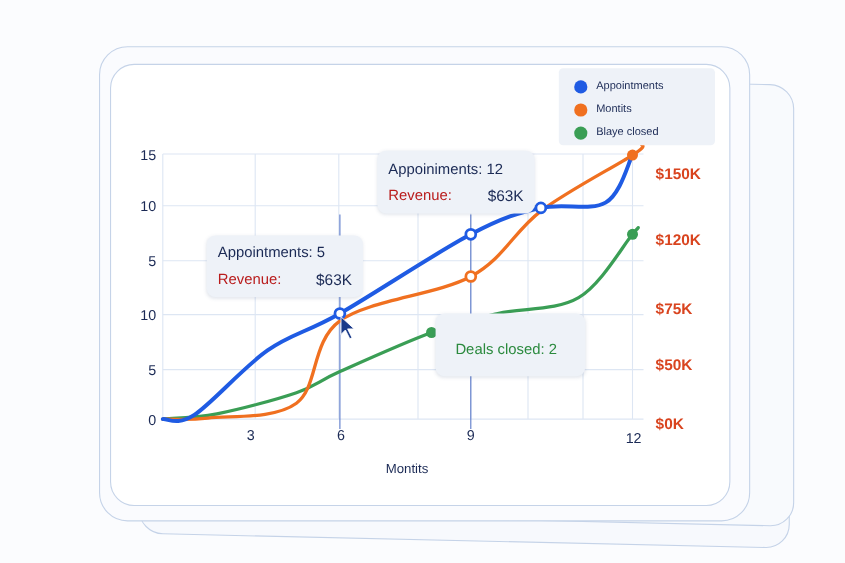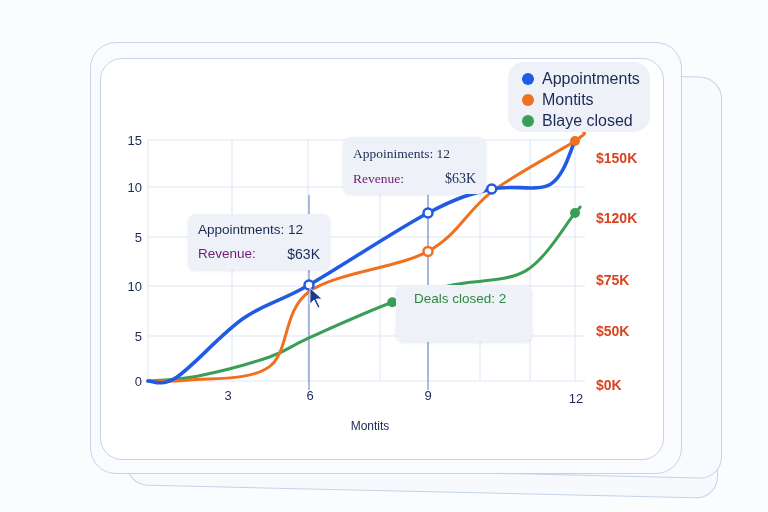--- a/index.html
+++ b/index.html
@@ -8,23 +8,23 @@
   #c4 { left:126px; top:90px; width:590px; height:400px; transform:skewY(1.3deg); background:#f7f9fd; }
   #c3 { left:110px; top:70px; width:610px; height:400px; transform:skewY(1.3deg); background:#f8fafd; }
   #c2 { left:90px; top:42px; width:590px; height:430px; transform:skewY(-3deg) skewY(3deg); background:#fafbfe; border-radius:26px; }
   #c1 { left:100px; top:58px; width:562px; height:400px; background:#ffffff; border-radius:22px; }
   svg#chart { position:absolute; left:0; top:0; }
   .tick { font-size:13px; fill:#1b2a55; }
   .rtick { font-size:14px; font-weight:bold; fill:#d9441f; }
   .xlabel { font-size:12px; fill:#1b2a55; }
   .tip { position:absolute; background:#eef2f8; border-radius:8px; box-shadow:0 1px 3px rgba(80,100,140,0.15); font-size:13.5px; color:#1b2a55; }
   .tip .row { display:flex; justify-content:space-between; }
-  .rev { color:#701a75; }
+  .rev { color:#b91c1c; }
   .green { color:#2b8a3e; }
-  #legend { position:absolute; left:508px; top:62px; width:142px; height:70px; background:#eef2f8; border-radius:16px; font-size:16px; color:#1b2a55; padding:6px 0 0 14px; box-sizing:border-box; }
+  #legend { position:absolute; left:508px; top:62px; width:142px; height:70px; background:#eef2f8; border-radius:4px; font-size:10px; color:#1b2a55; padding:6px 0 0 14px; box-sizing:border-box; }
   #legend .li { display:flex; align-items:center; height:21px; }
   #legend .dot { width:12px; height:12px; border-radius:50%; margin-right:8px; }
 </style>
 </head>
 <body>
 
 <div class="card" id="c4"></div>
 <div class="card" id="c3"></div>
 <div class="card" id="c2"></div>
 <div class="card" id="c1"></div>
@@ -84,39 +84,39 @@
       <circle cx="392.29999999999995" cy="302.28000000000003" r="5" fill="#3a9e55"></circle>
       <circle cx="575" cy="213" r="5" fill="#3a9e55"></circle>
     </g>
   <g id="cursor">
     <path d="M310,288 L310,304 L314,300 L318,308 L320,307 L316,299 L322,299 Z" fill="#1a3a8a" stroke="#ffffff" stroke-width="0.8"></path>
   </g>
 </svg>
 
 <div class="tip" style="left:188px; top:214px; width:142px; height:56px; padding:8px 10px; box-sizing:border-box;">
   <div class="row" style="margin-bottom:9px;">
-      <span>Appointments: 12</span>
+      <span>Appointments: 5</span>
     </div>
   <div class="row">
       <span class="rev">Revenue:</span>
       <span style="font-size:14px;">$63K</span>
     </div>
 </div>
 
-<div class="tip" style="left:343px; top:137px; width:143px; height:57px; padding:9px 10px; box-sizing:border-box;font-family:Liberation Serif, serif;">
+<div class="tip" style="left:343px; top:137px; width:143px; height:57px; padding:9px 10px; box-sizing:border-box;">
   <div class="row" style="margin-bottom:9px;">
       <span>Appoiniments: 12</span>
     </div>
   <div class="row">
       <span class="rev">Revenue:</span>
       <span style="font-size:14px;">$63K</span>
     </div>
 </div>
 
-<div class="tip" style="left:396px; top:285px; width:136px; height:57px; padding:6px 10px 0 18px; box-sizing:border-box;">
+<div class="tip" style="left:396px; top:285px; width:136px; height:57px; padding:25px 10px 0 18px; box-sizing:border-box;">
   <div class="row green" style="margin-bottom:8px;">
       <span>Deals closed: 2</span>
     </div>
 </div>
 
 <div id="legend">
   <div class="li">
       <span class="dot" style="background:#1f5be3"></span>
       <span>Appointments</span>
     </div>

